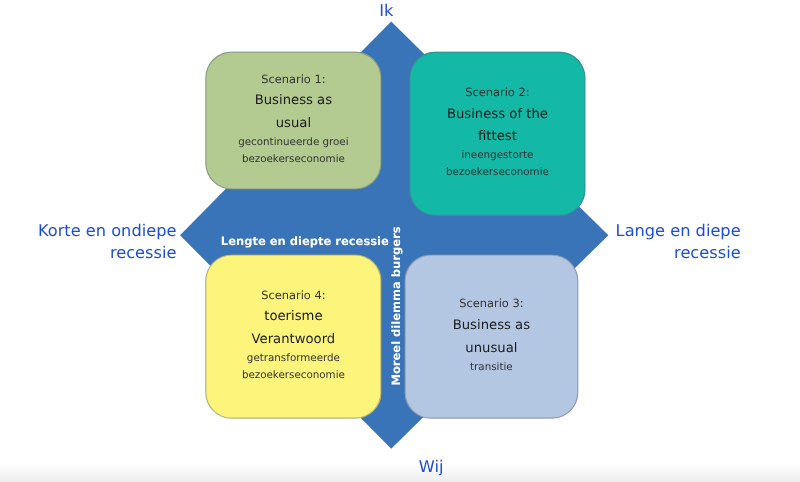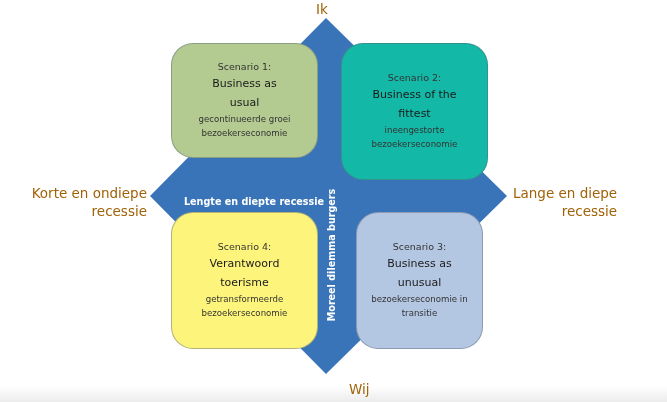--- a/index.html
+++ b/index.html
@@ -3,21 +3,21 @@
   <meta charset="utf-8">
   <style>
     html, body { margin: 0; padding: 0; }
     body {
       width: 667px; height: 402px; position: relative; overflow: hidden;
       background: linear-gradient(to bottom, #ffffff 0px, #ffffff 386px, #ececec 402px);
       font-family: "Liberation Sans", sans-serif;
     }
     #diagram { position: absolute; left: 0; top: 0; width: 667px; height: 402px; }
     .axis-label {
-      position: absolute; font-family: "DejaVu Sans", sans-serif; font-size: 13.5px; color: #a16207;
+      position: absolute; font-family: "DejaVu Sans", sans-serif; font-size: 13.5px; color: #1d4ed8;
       line-height: 18px;
     }
     .box {
       position: absolute; border-radius: 22px; box-sizing: border-box;
       border: 1px solid rgba(90,100,120,0.45);
       display: flex; flex-direction: column; align-items: center; justify-content: center;
       text-align: center; font-family: "DejaVu Sans", sans-serif; color: #1a1a1a;
       padding: 0 8px;
     }
     .box .scen { font-size: 9.5px; color: #333; margin-bottom: 2px; }
@@ -58,29 +58,28 @@
   <div class="box" id="box2" style="left: 341px; top: 43px; width: 147px; height: 137px; background: #14b8a6;">
     <div class="scen">Scenario 2:</div>
     <div class="title">Business of the</div>
     <div class="title">fittest</div>
     <div class="sub">ineengestorte</div>
     <div class="sub">bezoekerseconomie</div>
   </div>
 
   <div class="box" id="box4" style="left: 171px; top: 212px; width: 147px; height: 137px; background: rgb(253, 245, 123);">
     <div class="scen">Scenario 4:</div>
+    <div class="title">toerisme</div>
     <div class="title">Verantwoord</div>
-    <div class="title">toerisme</div>
     <div class="sub">getransformeerde</div>
     <div class="sub">bezoekerseconomie</div>
   </div>
 
-  <div class="box" id="box3" style="left: 356px; top: 212px; width: 127px; height: 137px; background: rgb(180, 199, 226);">
+  <div class="box" id="box3" style="left: 337px; top: 212px; width: 145px; height: 137px; background: rgb(180, 199, 226);">
     <div class="scen">Scenario 3:</div>
     <div class="title">Business as</div>
     <div class="title">unusual</div>
-    <div class="sub">bezoekerseconomie in</div>
     <div class="sub">transitie</div>
   </div>
 
   <div class="axis-text" style="left:184px; top:196px;">Lengte en diepte recessie</div>
   <div class="axis-text" style="left:331px; top:255px; transform: translate(-50%,-50%) rotate(-90deg);">Moreel dilemma burgers</div>
 </div>
 
 </body></html>

